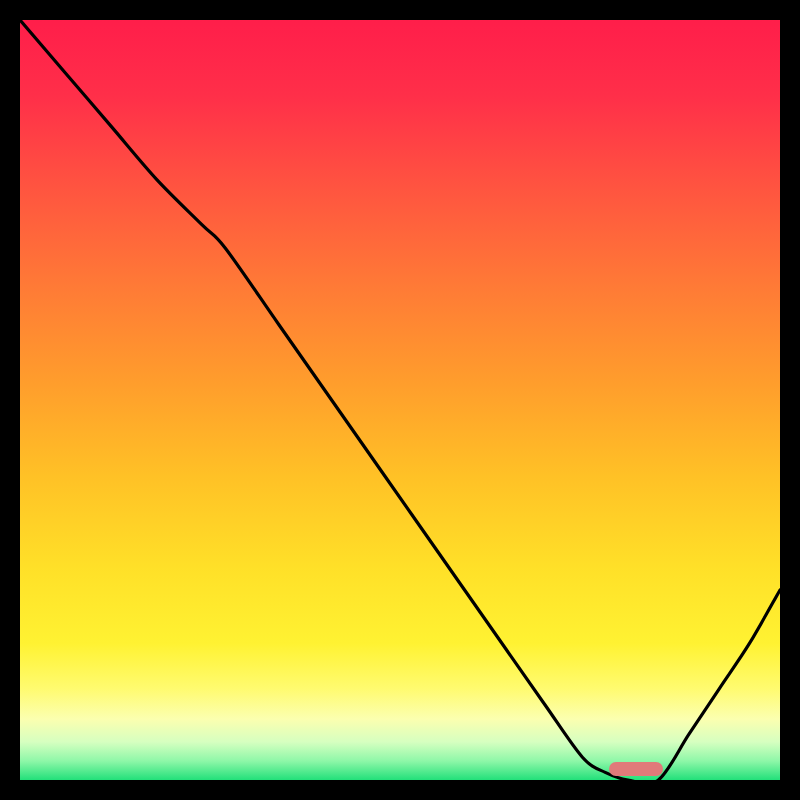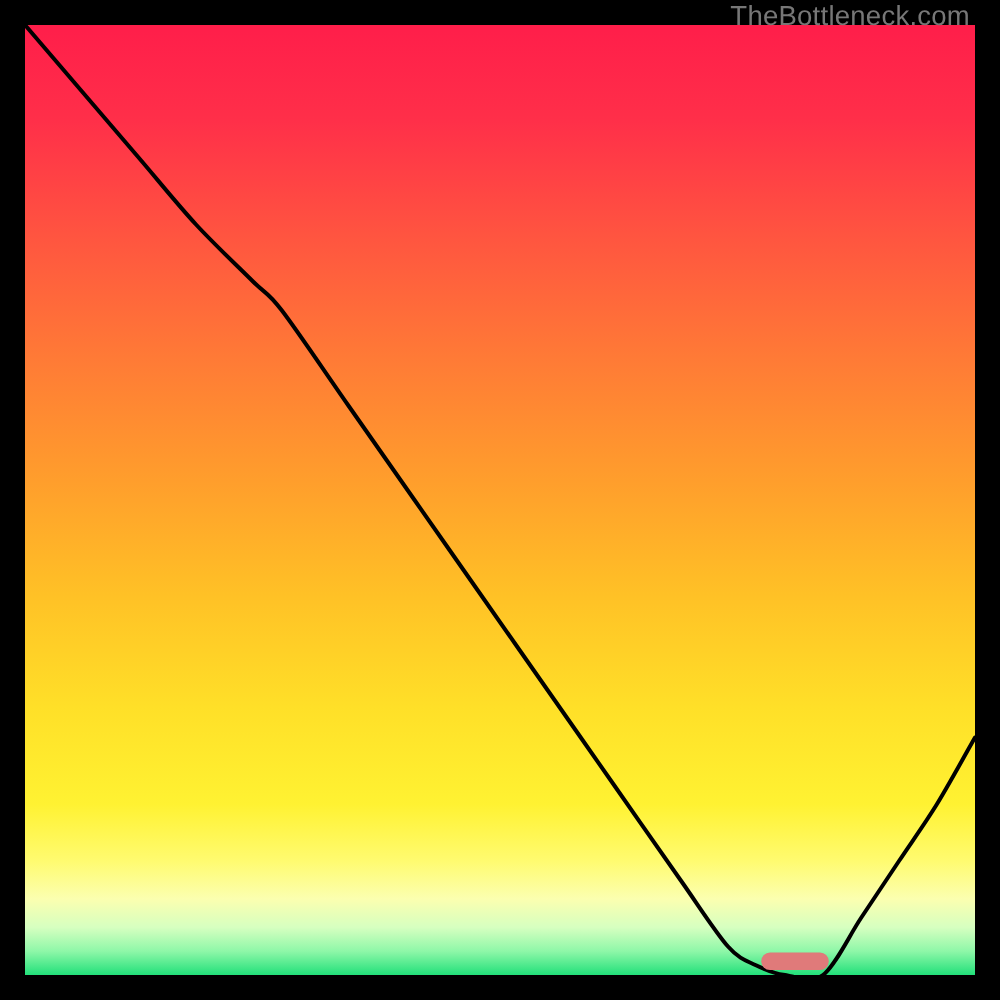--- a/index.html
+++ b/index.html
@@ -81,15 +81,14 @@
     </svg>
 
     <svg class="curve" viewBox="0 0 760 760" preserveAspectRatio="none">
       <path id="curve-path" d="M 0.0 0.0 C 7.3 8.5, 31.0 36.2, 45.6 53.2 C 60.2 70.2, 76.6 89.4, 91.2 106.4 C 105.8 123.4, 122.2 143.8, 136.8 159.6 C 151.4 175.4, 171.5 194.3, 182.4 205.2 C 193.3 216.1, 193.0 212.2, 205.2 228.0 C 217.4 243.8, 241.4 279.7, 258.4 304.0 C 275.4 328.3, 294.6 355.7, 311.6 380.0 C 328.6 404.3, 347.8 431.7, 364.8 456.0 C 381.8 480.3, 401.0 507.7, 418.0 532.0 C 435.0 556.3, 454.2 583.7, 471.2 608.0 C 488.2 632.3, 509.8 663.3, 524.4 684.0 C 539.0 704.7, 552.7 726.3, 562.4 737.2 C 572.1 748.1, 577.9 748.8, 585.2 752.4 C 592.5 756.0, 599.5 758.8, 608.0 760.0 C 616.5 761.2, 628.7 767.3, 638.4 760.0 C 648.1 752.7, 659.1 729.0, 668.8 714.4 C 678.5 699.8, 689.5 683.4, 699.2 668.8 C 708.9 654.2, 719.9 639.0, 729.6 623.2 C 739.3 607.4, 755.1 578.5, 760.0 570.0" fill="none" stroke="#000" stroke-width="3.2" stroke-linejoin="round" stroke-linecap="round"></path>
     </svg>
 
     <div class="marker" id="optimal-marker" style="left: 615.6px; top: 748.6px; background: rgb(224, 122, 122);"></div>
 
   </div>
 
-  <div class="watermark">TheBottleneck.com</div>
 
 </div>
 
 </body></html>

